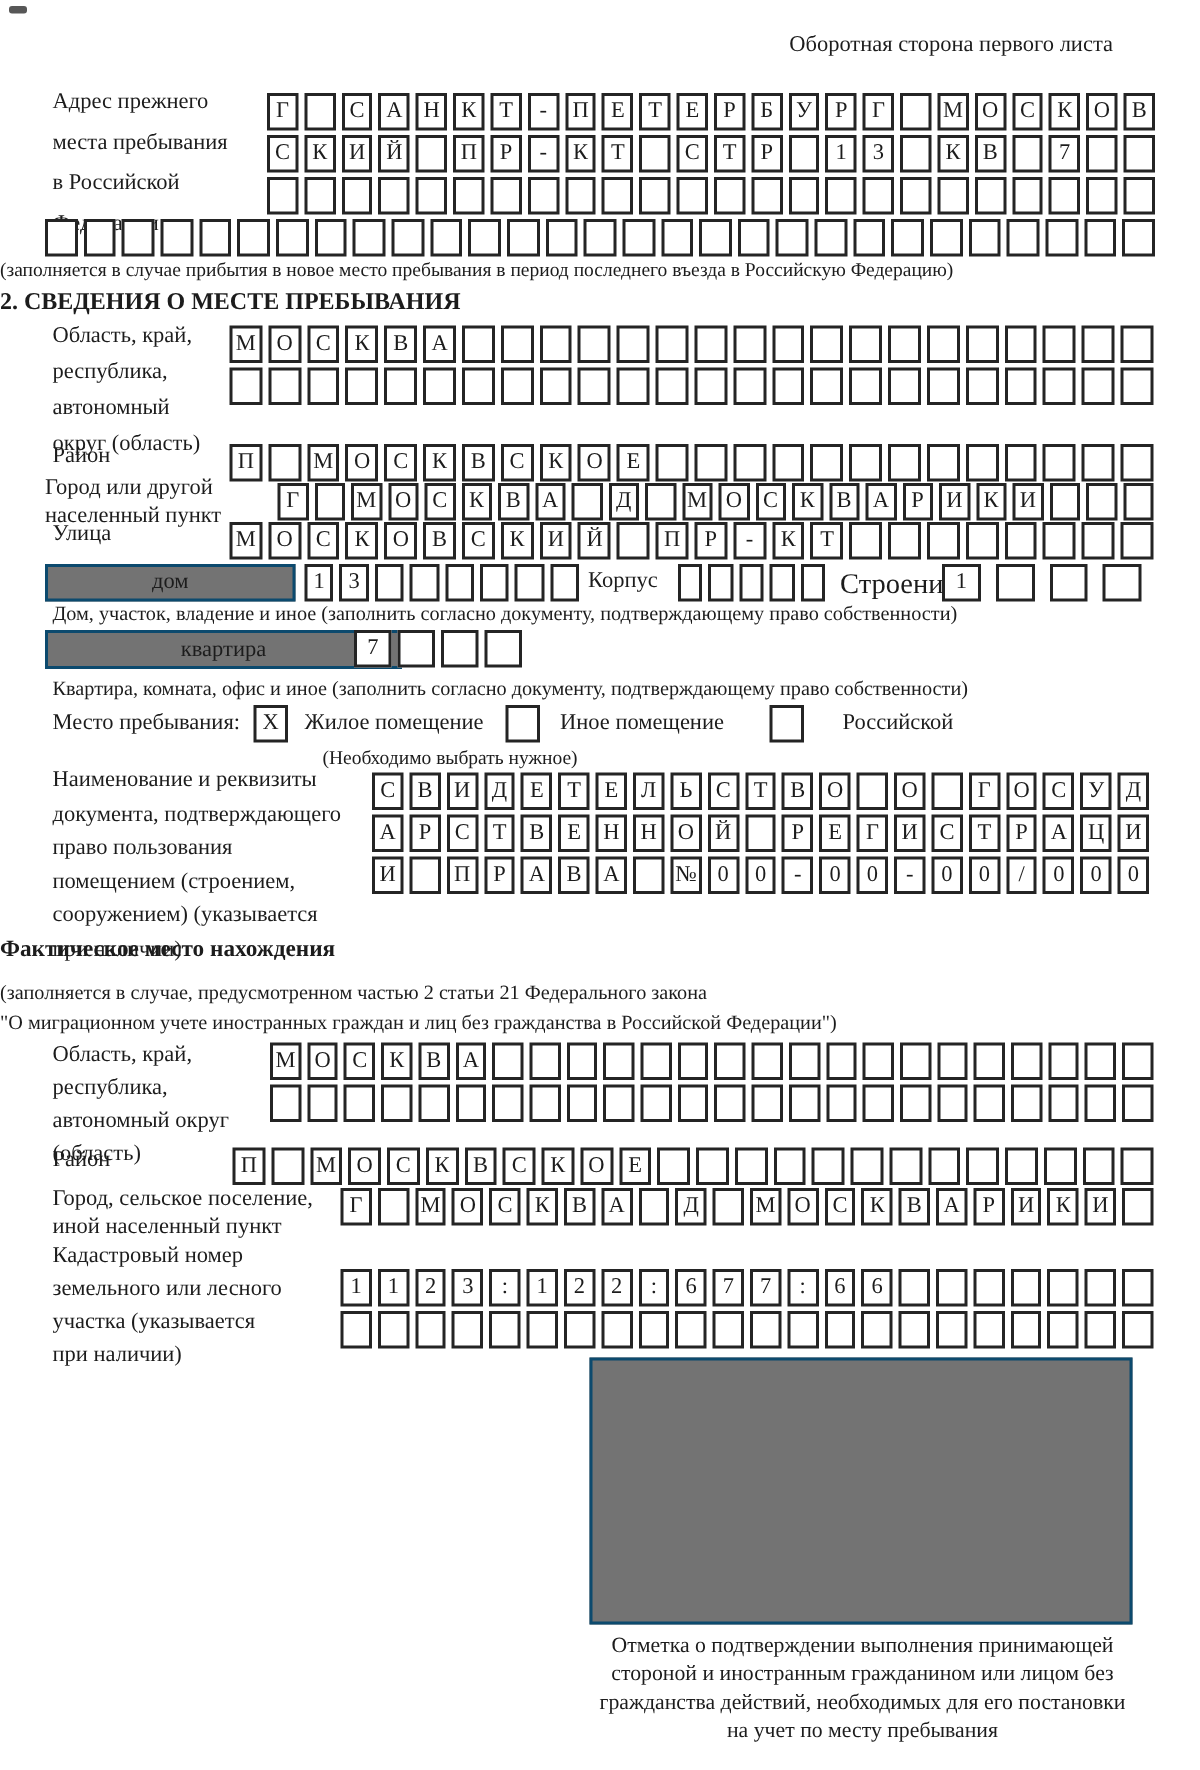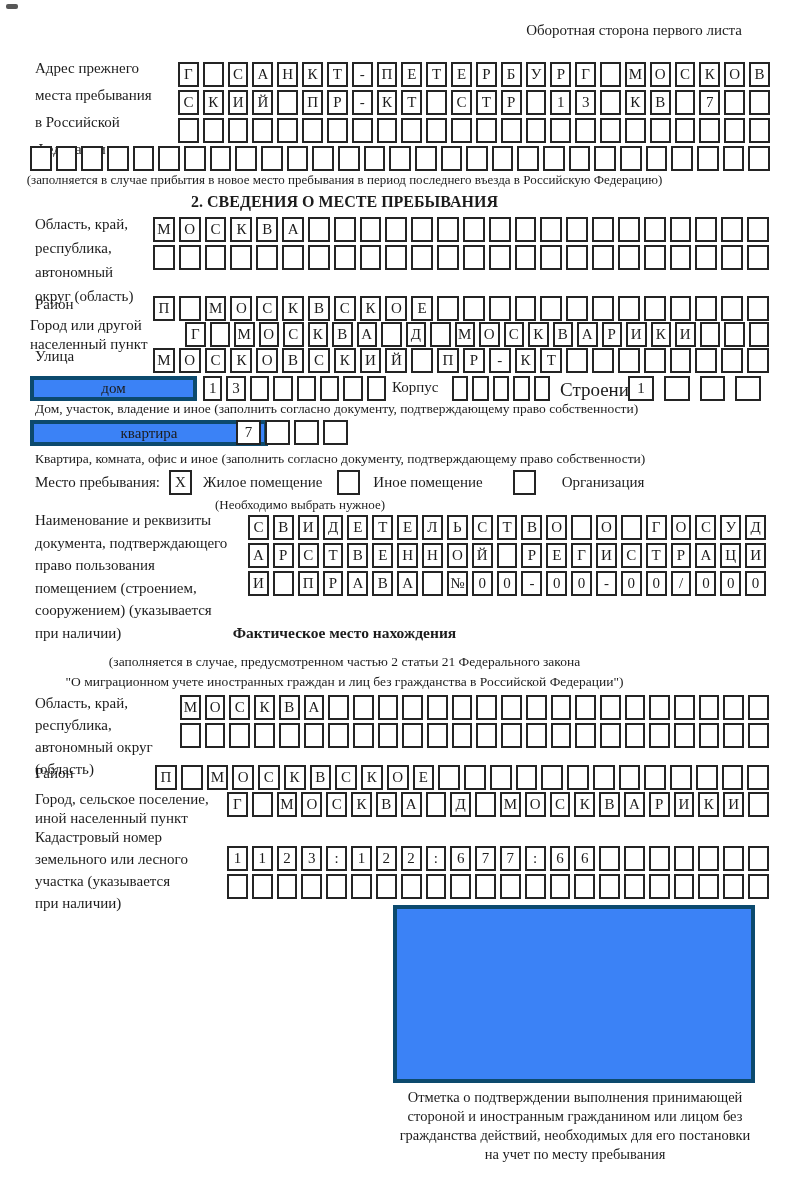--- a/index.html
+++ b/index.html
@@ -11,24 +11,24 @@
         display:flex;align-items:center;justify-content:center;
         font-size:15px;line-height:1;background:#fff;}
   .widegap{gap:10px;}
   .labelblock{position:absolute;font-size:15px;white-space:nowrap;}
   .labelblock div{line-height:27px;}
   .lh24 div{line-height:24px;}
   .lh22 div{line-height:22px;}
   .lh226 div{line-height:22.6px;}
   .lh185 div{line-height:18.5px;}
   .caption{position:absolute;font-size:13px;white-space:nowrap;text-align:center;}
-  .center{left:0;width:689px;text-align:center;}
+  .center{left:0;width:689px;text-align:left;}
   .title{position:absolute;font-weight:bold;font-size:16px;}
-  .bigbox{position:absolute;border:4px solid #0c4a6e;box-sizing:border-box;
-          display:flex;align-items:center;justify-content:center;font-size:15px;background:#3b82f6;}
+  .bigbox{position:absolute;border:2px solid #0c4a6e;box-sizing:border-box;
+          display:flex;align-items:center;justify-content:center;font-size:15px;background:#737373;}
   .stayrow{position:absolute;display:flex;align-items:center;font-size:15px;white-space:nowrap;}
   .chk{width:23px;height:25px;border:2px solid #242424;box-sizing:border-box;
        display:inline-flex;align-items:center;justify-content:center;font-size:15px;flex:0 0 auto;}
   .stampnotes{position:absolute;text-align:center;font-size:14.5px;}
   .stampnotes div{line-height:19px;}
   .artifact{position:absolute;background:#3a3a3a;border-radius:2px;opacity:.85;}
 </style>
 </head>
 <body>
 
@@ -340,21 +340,21 @@
     </div>
   <div class="caption" style="left:35px;top:451px;font-size:13.5px;">Квартира, комната, офис и иное (заполнить согласно документу, подтверждающему право собственности)</div>
 
   <div class="stayrow" style="left:35px;top:470px;height:25px;justify-content:flex-end;">
     <span>Место пребывания:</span>
     <span class="chk" style="margin-left:9px;">X</span>
     <span style="margin-left:11px;">Жилое помещение</span>
     <span class="chk" style="margin-left:15px;"></span>
     <span style="margin-left:13px;">Иное помещение</span>
     <span class="chk" style="margin-left:30px;"></span>
-    <span style="margin-left:26px;">Организация</span>
+    <span style="margin-left:26px;">Российской</span>
   </div>
   <div class="caption" style="left:100px;top:497px;width:400px;text-align:center;">(Необходимо выбрать нужное)</div>
 
   <div class="labelblock lh226" style="left:35px;top:509px;">
       <div>Наименование и реквизиты</div>
       <div>документа, подтверждающего</div>
       <div>право пользования</div>
       <div>помещением (строением,</div>
       <div>сооружением) (указывается</div>
       <div>при наличии)</div>

